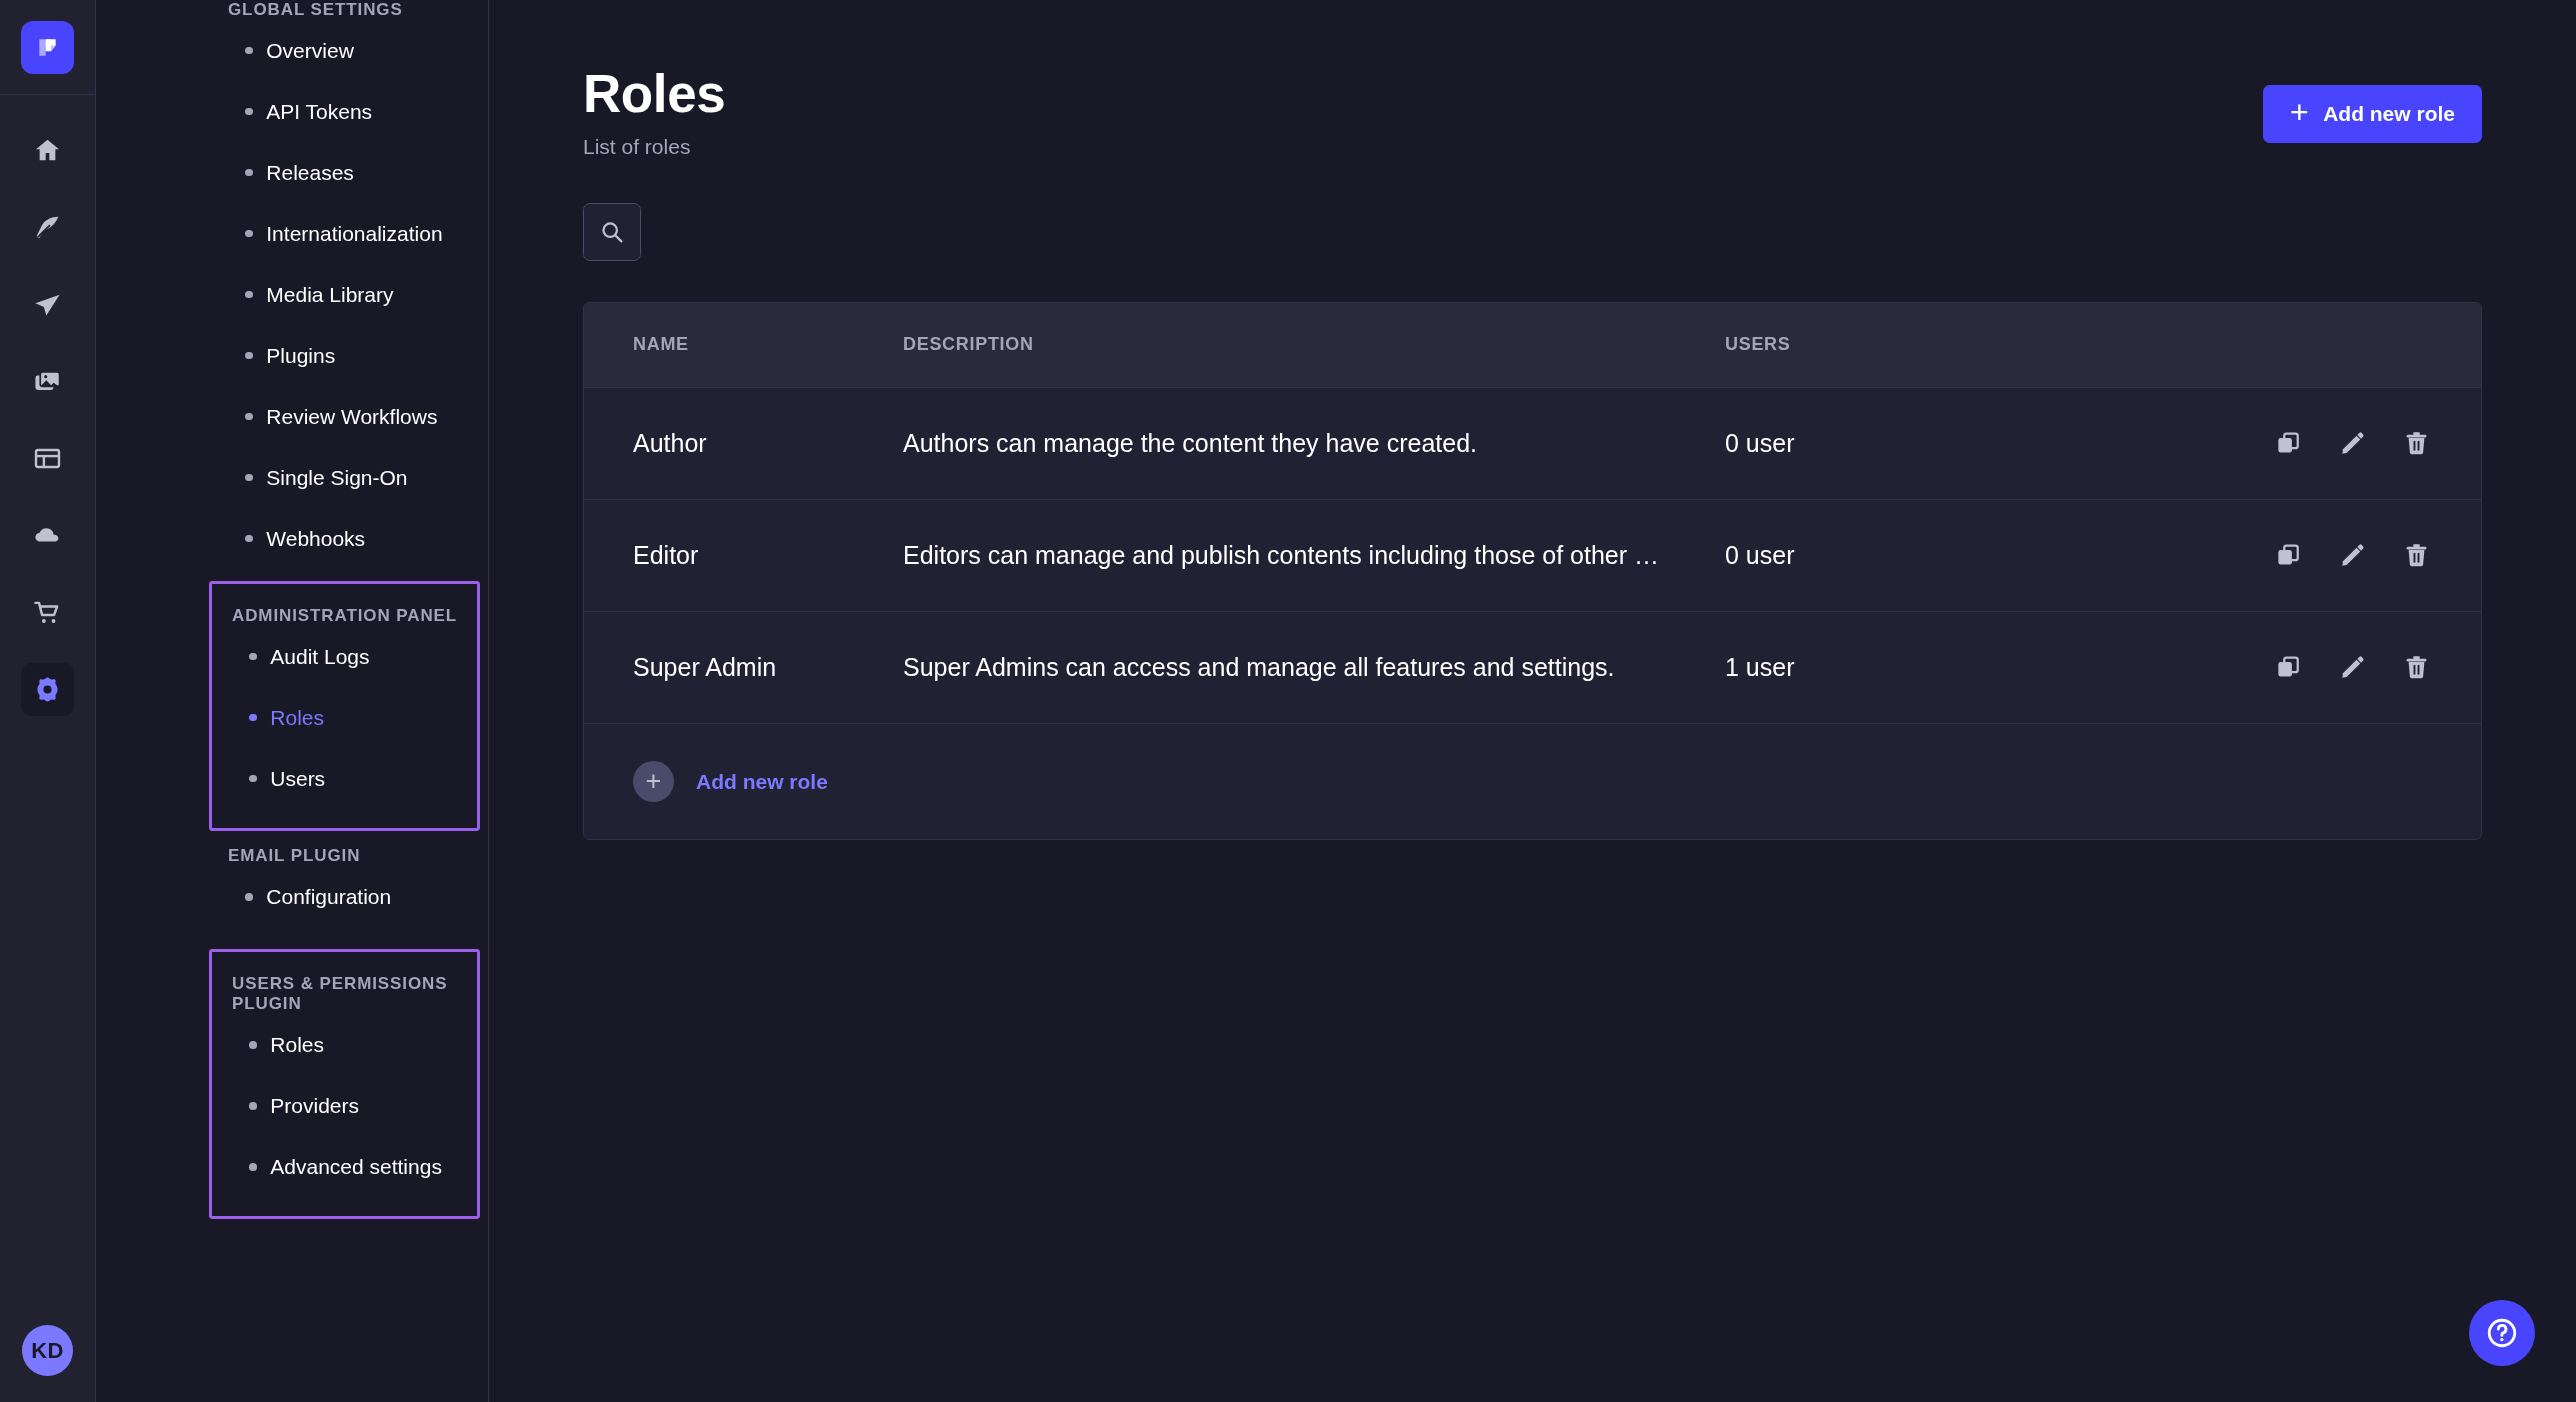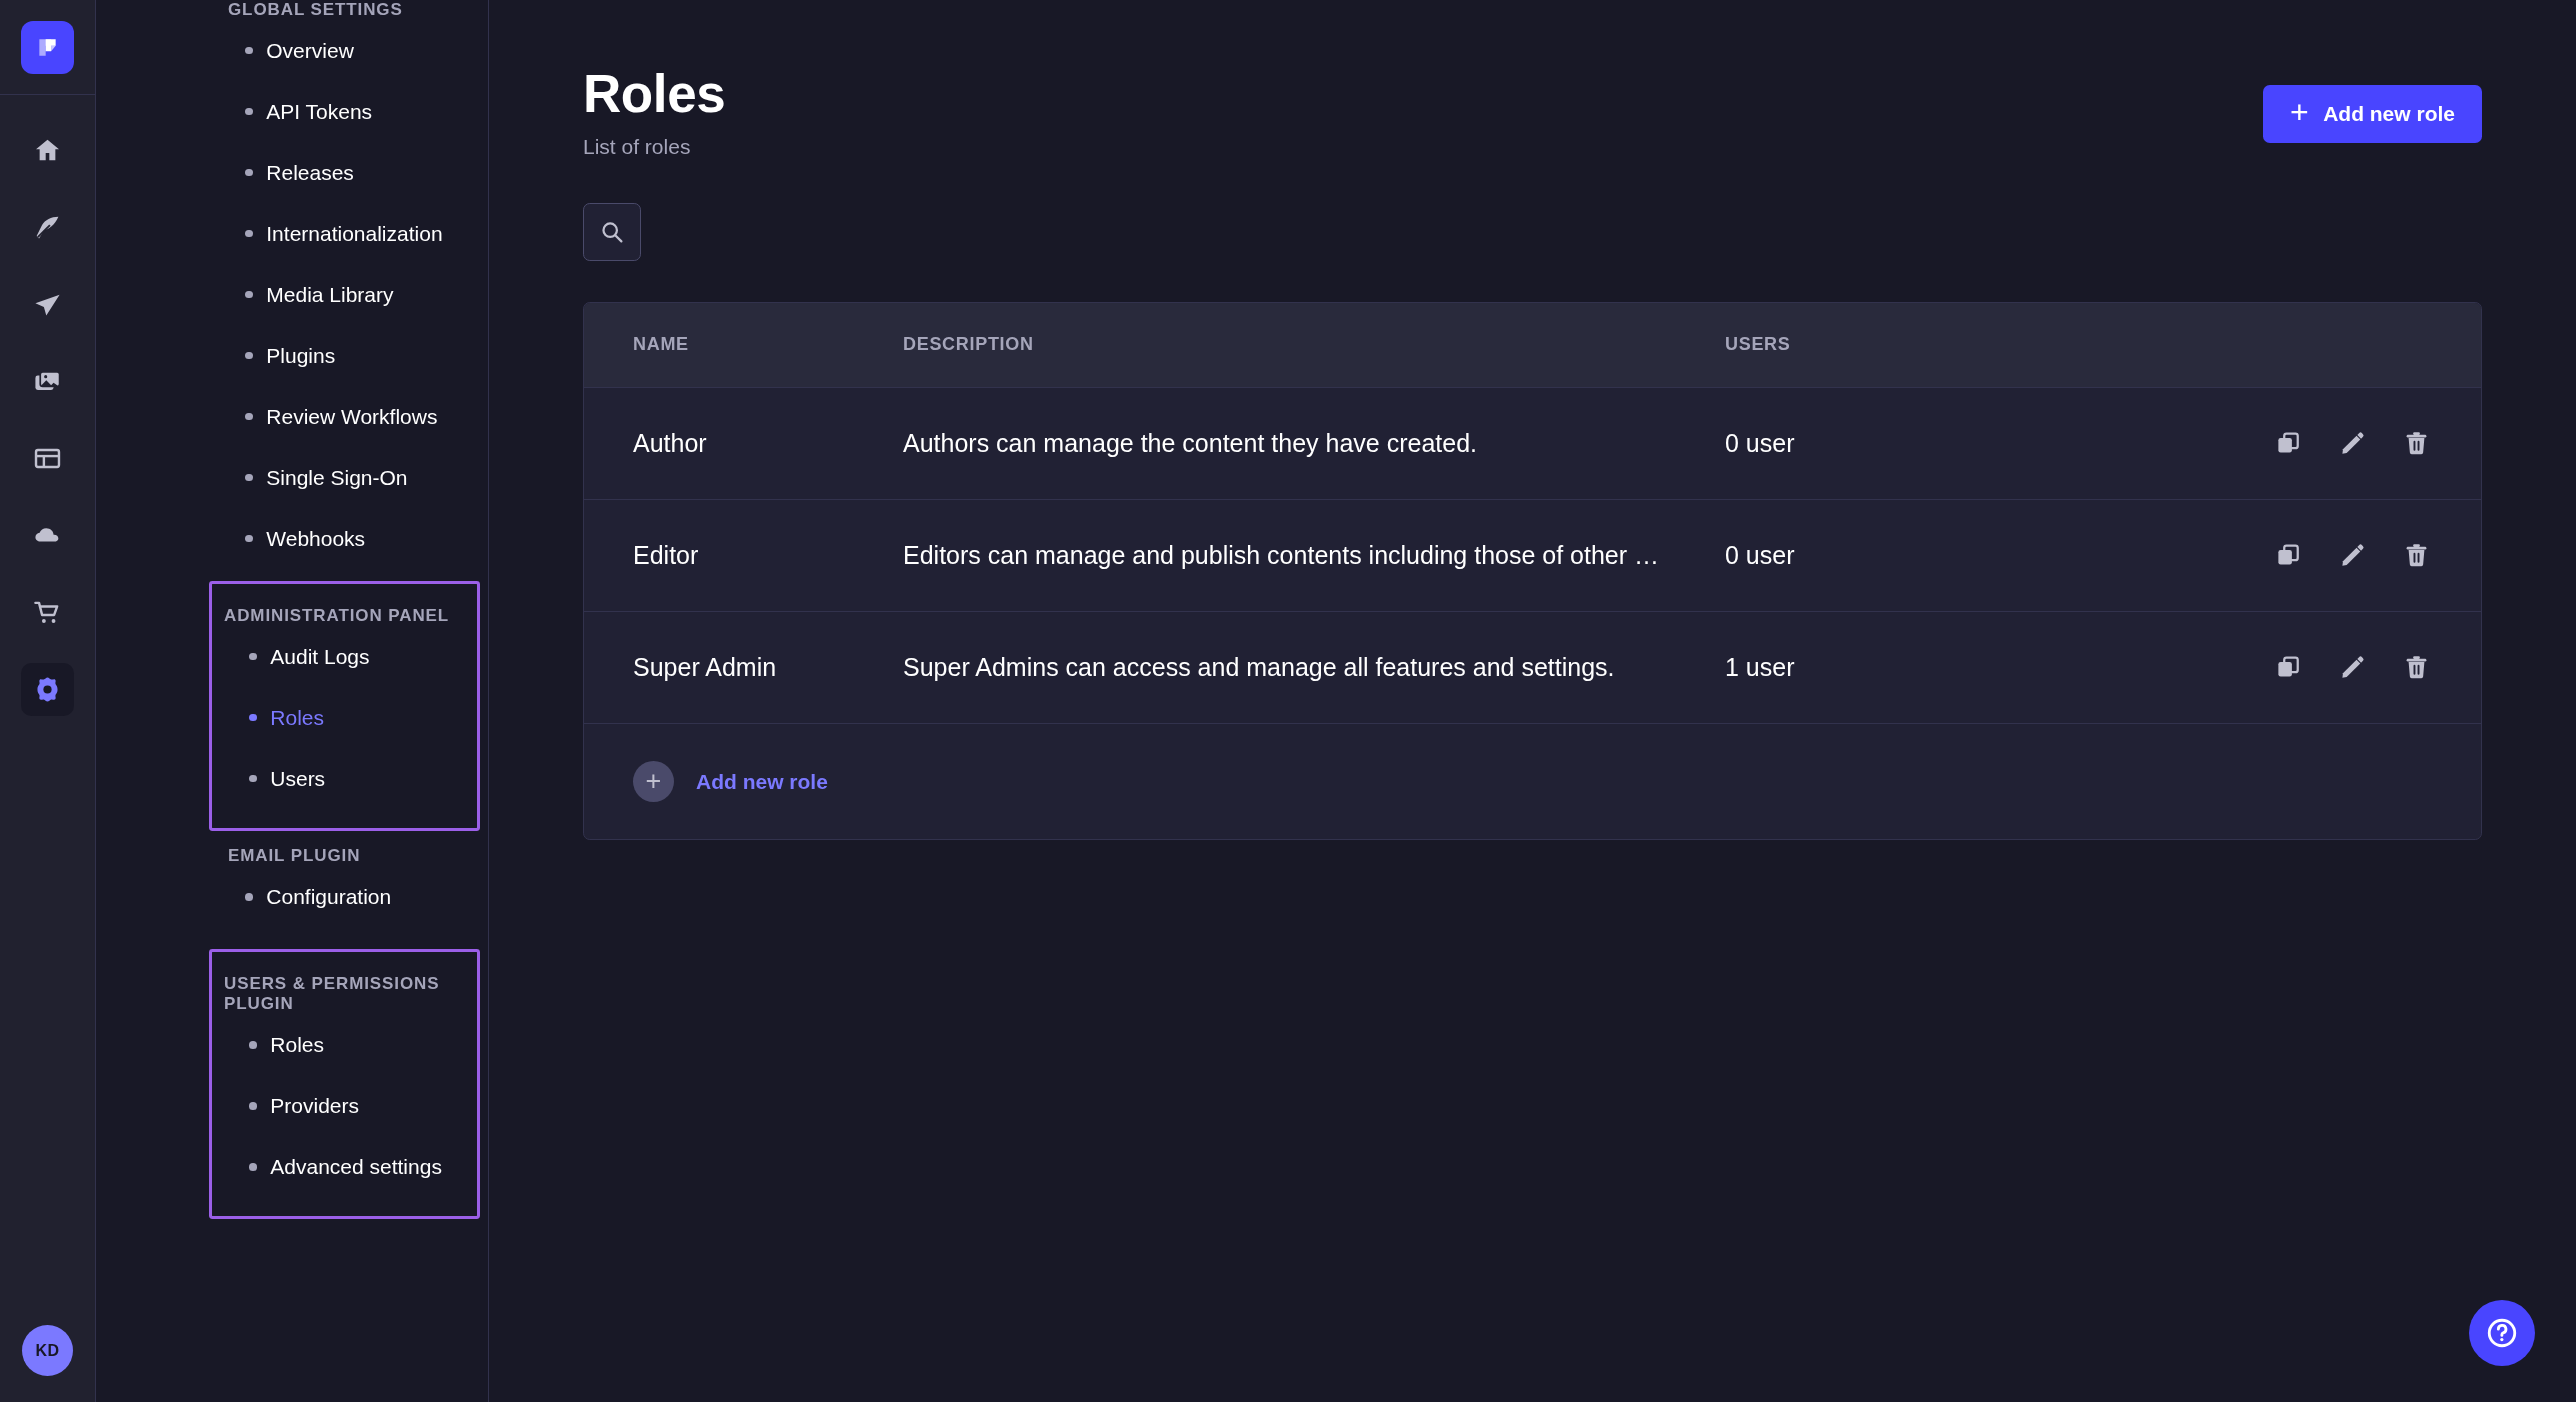--- a/index.html
+++ b/index.html
@@ -34,37 +34,37 @@
     width:53px; height:53px; border-radius:10.2px;
     display:flex; align-items:center; justify-content:center;
   }
   .rail-item.active { background:#181826; }
   .rail-item svg { width:29px; height:29px; }
   .rail-spacer { flex:1; }
   .avatar {
     width:51px; height:51px; border-radius:50%;
     background:#7b79ff; color:#181826;
     display:flex; align-items:center; justify-content:center;
-    font-size:16px; font-weight:600; letter-spacing:0.4px;
+    font-size:22px; font-weight:600; letter-spacing:0.4px;
     margin-bottom:25.6px;
   }
 
   
   .sidebar {
     width:393px; flex:0 0 393px; height:1402px;
     background:#181826;
     border-right:0.9px solid #32324d;
     position:relative;
     padding:0 0 0 0;
     overflow:hidden;
   }
   .sb-scroll { padding:0 0 34px 0; }
   .sb-group { padding:0 0 0 0; position:relative; }
   .sb-group.boxed { border:3.4px solid #9b5fe8; border-radius:3.4px; margin:0 8.5px 0 113px; }
-  .sb-group.boxed .sb-title { padding-left:12px; }
+  .sb-group.boxed .sb-title { padding-left:20px; }
   .sb-group.boxed .sb-item { padding-left:37px; }
   .sb-title {
     font-size:17px; letter-spacing:0.9px; color:#a5a5ba;
     font-weight:600; text-transform:uppercase;
     padding:0 0 0 132px;
   }
   .sb-item {
     display:flex; align-items:center; gap:13.6px;
     padding:0 0 0 149px;
     height:61px; color:#ffffff; font-size:21px;

